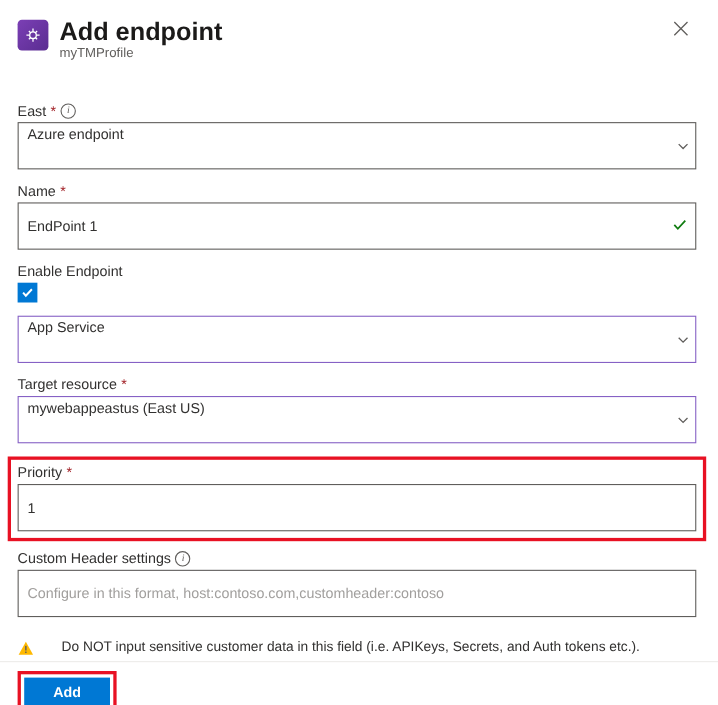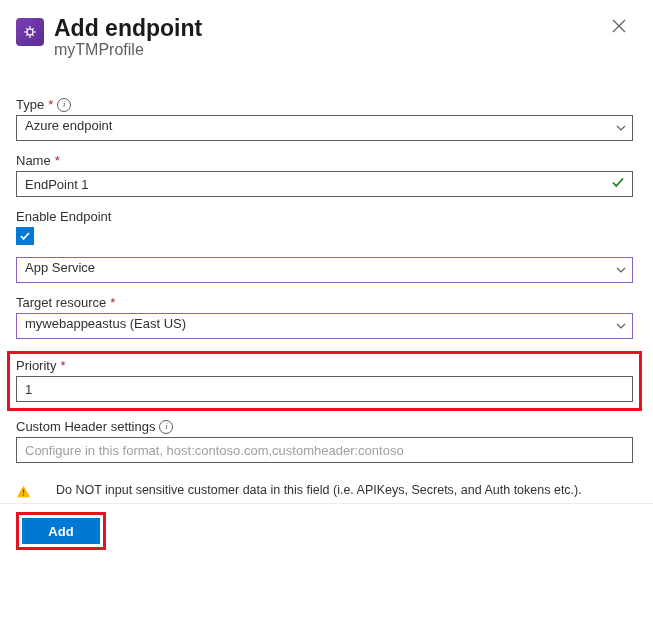--- a/index.html
+++ b/index.html
@@ -1,30 +1,30 @@
 <!DOCTYPE html>
 <html><head>
 <meta charset="utf-8">
 <style>
   html,body{margin:0;padding:0;font-family:"Segoe UI","Segoe UI Web",Arial,sans-serif;font-size:13px;color:#323130;background:#fff}
   .panel{width:653px;box-sizing:border-box;padding:16px 20px 16px 16px;position:relative}
   .hdr{display:flex;align-items:flex-start}
   .logo{width:28px;height:28px;border-radius:4px;background:linear-gradient(135deg,#7b3fb5,#5a2d91);display:flex;align-items:center;justify-content:center;margin-right:10px;margin-top:2px}
   .logo svg{width:18px;height:18px}
   .ttl{font-size:23px;font-weight:600;line-height:24px;color:#1b1a19}
-  .sub{font-size:16px;color:#605e5c;margin-top:1px}
+  .sub{font-size:12px;color:#605e5c;margin-top:1px}
   .close{position:absolute;top:12px;right:20px;width:28px;height:28px;display:flex;align-items:center;justify-content:center;cursor:pointer;color:#605e5c}
   .close svg{width:14px;height:14px}
   .form{margin-top:38px}
   .fld{margin-bottom:12px}
   .lbl{font-size:13px;color:#323130;margin-bottom:3px;display:flex;align-items:center;gap:4px}
   .req{color:#a4262c}
   .info{width:12px;height:12px;border:1px solid #605e5c;border-radius:50%;display:inline-flex;align-items:center;justify-content:center;font-size:9px;font-style:italic;font-family:Georgia,serif;color:#605e5c;line-height:1}
   .ctrl{position:relative}
-  .sel,.inp{width:100%;box-sizing:border-box;height:26px;border:1px solid #605e5c;padding:2px 26px 2px 8px;font-size:13px;font-family:inherit;color:#323130;background:#fff;appearance:none;-webkit-appearance:none}
+  .sel,.inp{width:100%;box-sizing:border-box;height:43px;border:1px solid #605e5c;padding:2px 26px 2px 8px;font-size:13px;font-family:inherit;color:#323130;background:#fff;appearance:none;-webkit-appearance:none}
   .inp{padding-right:8px}
   .inp::placeholder{color:#a19f9d}
   .purple{border-color:#8661c5}
   .chev{position:absolute;right:6px;top:50%;transform:translateY(-50%);pointer-events:none;color:#605e5c}
   .chev svg{width:12px;height:12px;display:block}
   .chk{width:18px;height:18px;background:#0078d4;display:flex;align-items:center;justify-content:center;cursor:pointer;margin-top:2px}
   .chk svg{width:12px;height:12px}
   .valid{position:absolute;right:8px;top:50%;transform:translateY(-50%);color:#107c10}
   .valid svg{width:14px;height:14px}
   .highlight{border:3px solid #e81123;padding:4px 6px 6px 6px;margin-left:-9px;margin-right:-9px;margin-bottom:8px}
@@ -60,21 +60,21 @@
   <div class="close">
     <svg viewBox="0 0 14 14">
         <path d="M1 1l12 12M13 1L1 13" stroke="currentColor" stroke-width="1.2"></path>
       </svg>
   </div>
 
   <div class="form">
 
     <div class="fld">
       <div class="lbl">
-        <span>Type</span>
+        <span>East</span>
         <span class="req">*</span>
         <span class="info">i</span>
       </div>
       <div class="ctrl">
         <div class="sel">Azure endpoint</div>
         <span class="chev">
             <svg viewBox="0 0 12 12">
               <path d="M2 4l4 4 4-4" stroke="currentColor" stroke-width="1.2" fill="none"></path>
             </svg>
           </span>

